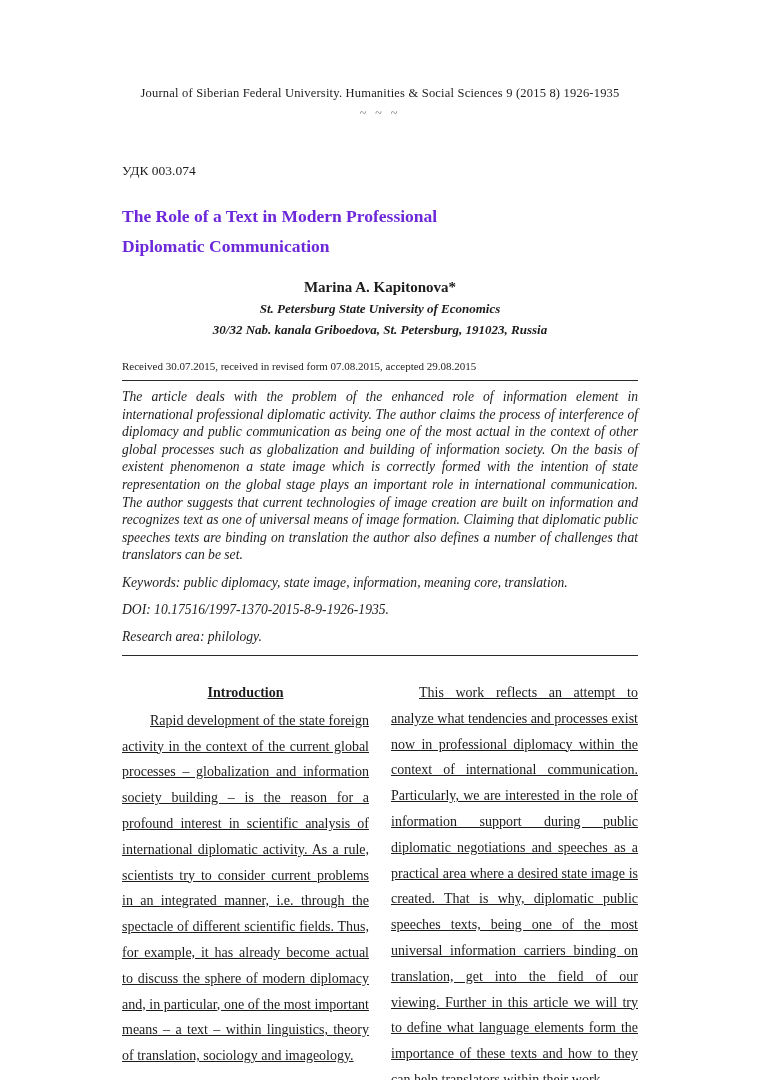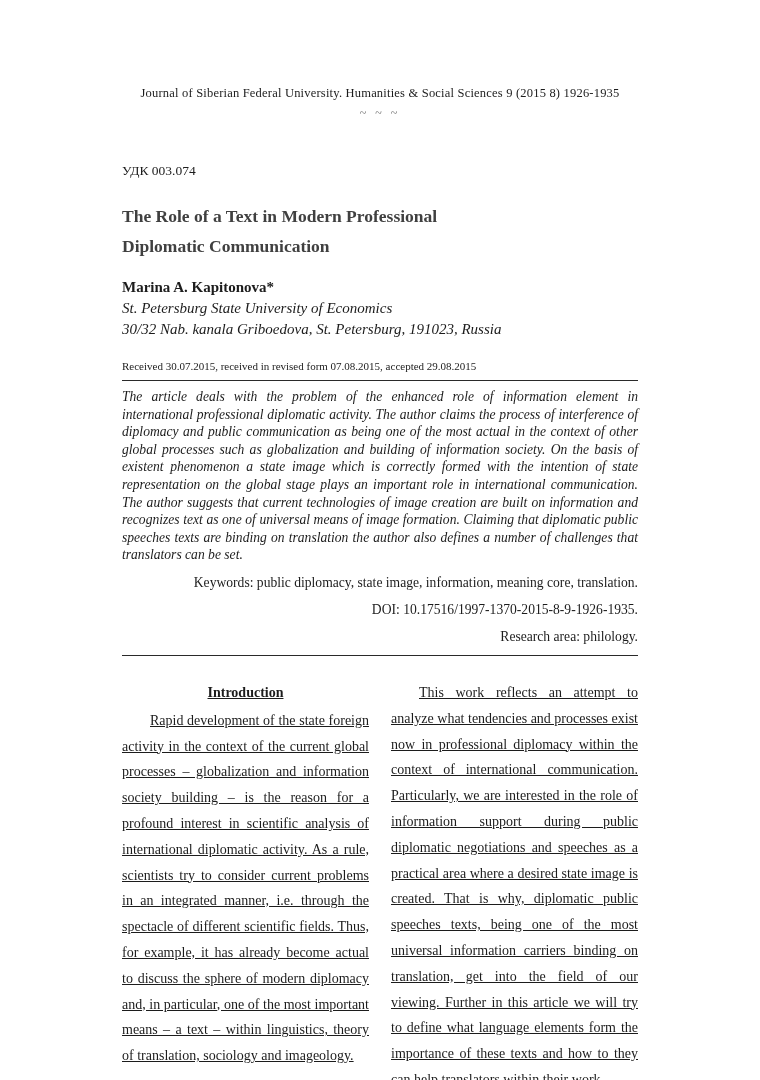--- a/index.html
+++ b/index.html
@@ -38,35 +38,36 @@
   .udk {
     margin-top: 42px;
     font-size: 13.5px;
   }
   
   .title {
     margin-top: 22px;
     font-size: 17.5px;
     font-weight: bold;
     line-height: 30px;
-    color: #404040;
+    color: #6d28d9;
   }
   
   .author-block {
     margin-top: 16px;
-    text-align: left;
+    text-align: center;
     line-height: 21px;
   }
   .author-name {
     font-weight: bold;
     font-size: 15px;
   }
   .affiliation {
     font-style: italic;
-    font-size: 15px;
+    font-size: 13px;
+    font-weight: bold;
   }
   
   .received {
     margin-top: 20px;
     text-align: left;
     font-size: 11px;
     color: #222;
   }
   .rule {
     border: none;
@@ -75,23 +76,24 @@
   }
   
   .abstract {
     margin-top: 7px;
     font-style: italic;
     font-size: 13.6px;
     line-height: 17.6px;
     text-align: justify;
   }
   .meta-line {
+    font-style: italic;
     font-size: 13.6px;
     margin-top: 11px;
-    text-align: right;
+    text-align: left;
   }
   .rule-bottom {
     border: none;
     border-top: 1.6px solid #2a2a2a;
     margin-top: 10px;
   }
   
   .columns {
     margin-top: 24px;
     display: flex;

